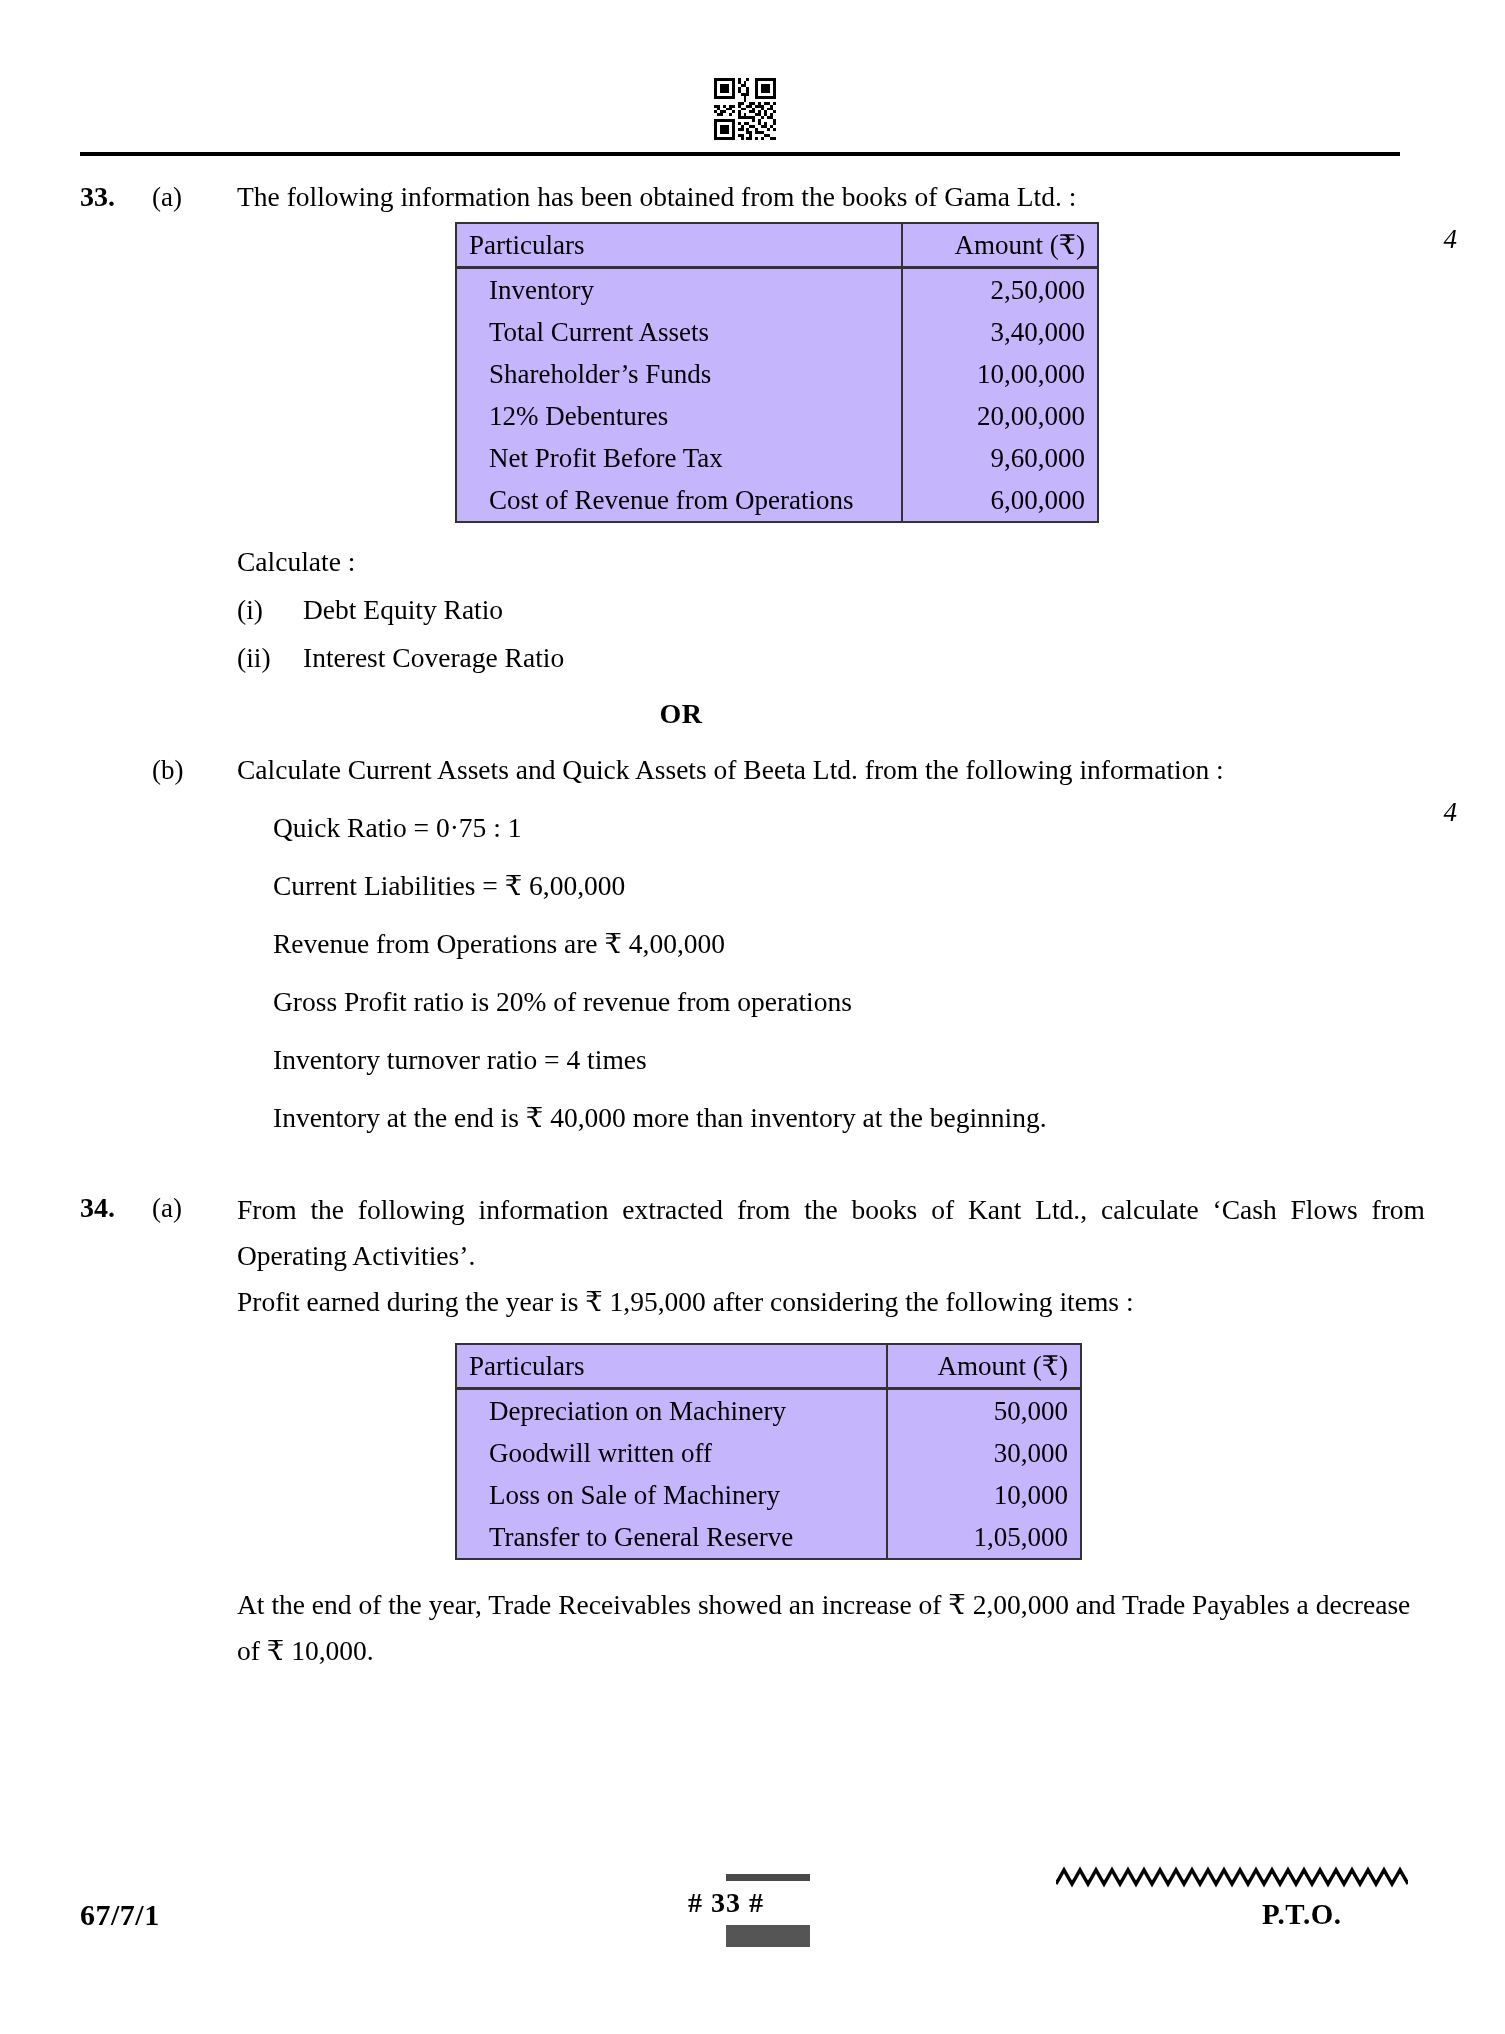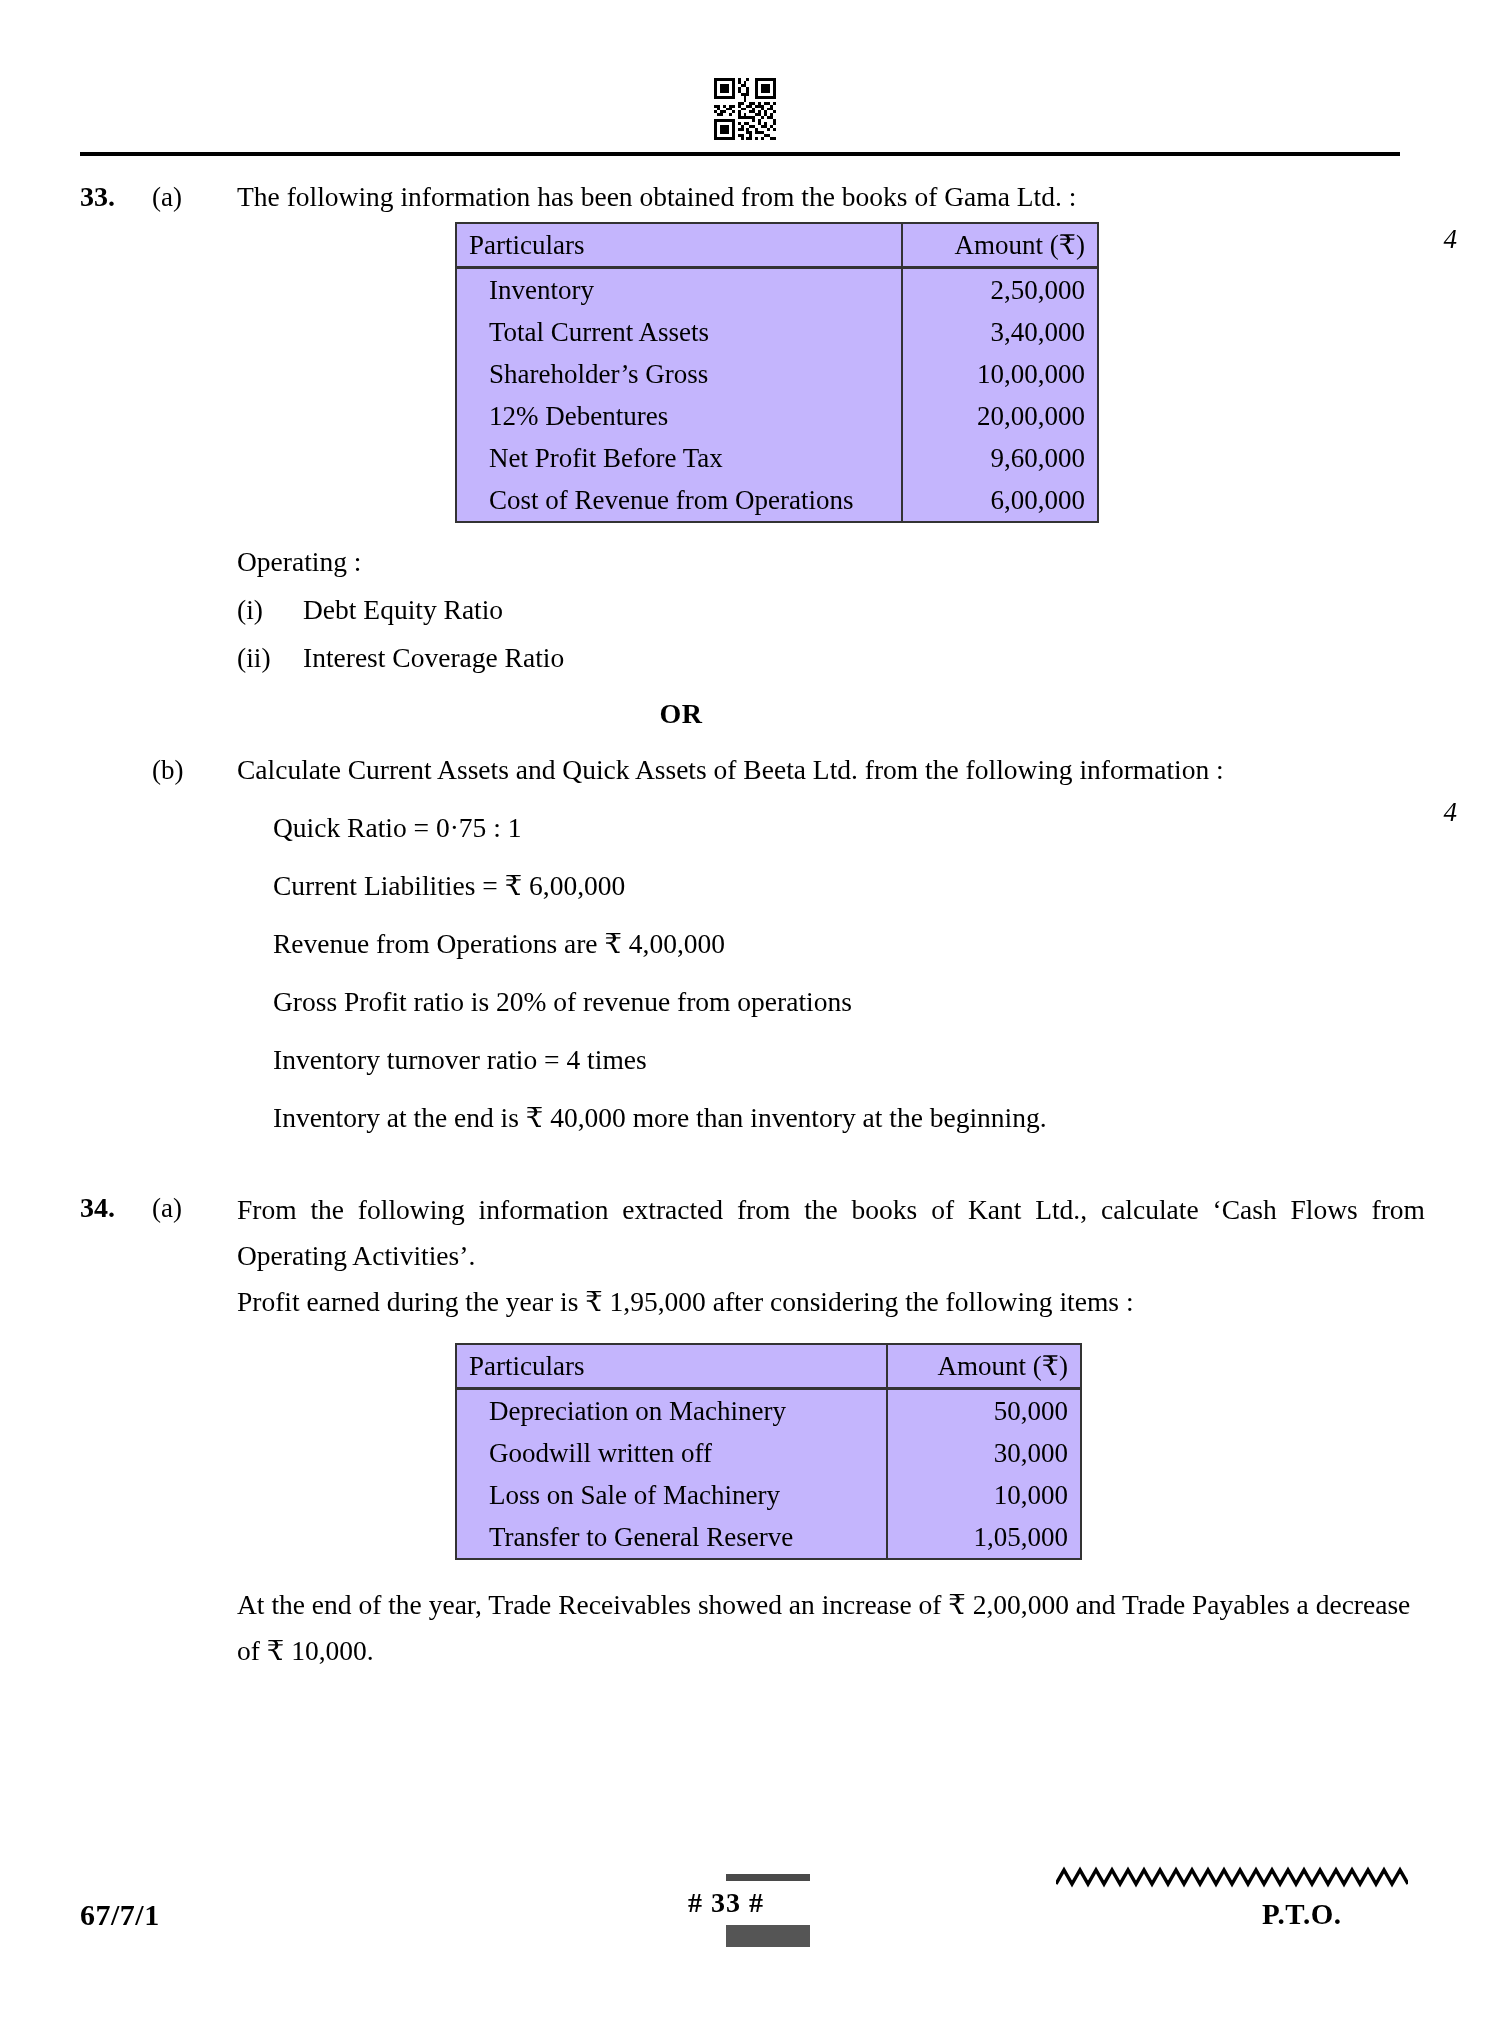--- a/index.html
+++ b/index.html
@@ -325,40 +325,40 @@
             <tbody>
               <tr>
                 <td class="p">Inventory</td>
                 <td class="a">2,50,000</td>
               </tr>
               <tr>
                 <td class="p">Total Current Assets</td>
                 <td class="a">3,40,000</td>
               </tr>
               <tr>
-                <td class="p">Shareholder’s Gross</td>
+                <td class="p">Shareholder’s Funds</td>
                 <td class="a">10,00,000</td>
               </tr>
               <tr>
                 <td class="p">12% Debentures</td>
                 <td class="a">20,00,000</td>
               </tr>
               <tr>
                 <td class="p">Net Profit Before Tax</td>
                 <td class="a">9,60,000</td>
               </tr>
               <tr>
                 <td class="p">Cost of Revenue from Operations</td>
                 <td class="a">6,00,000</td>
               </tr>
             </tbody>
           </table>
         </div>
 
-        <div class="calc-line">Operating :</div>
+        <div class="calc-line">Calculate :</div>
 
         <div class="sub-item">
           <div class="lbl">(i)</div>
           <div>Debt Equity Ratio</div>
         </div>
         <div class="sub-item">
           <div class="lbl">(ii)</div>
           <div>Interest Coverage Ratio</div>
         </div>
 

